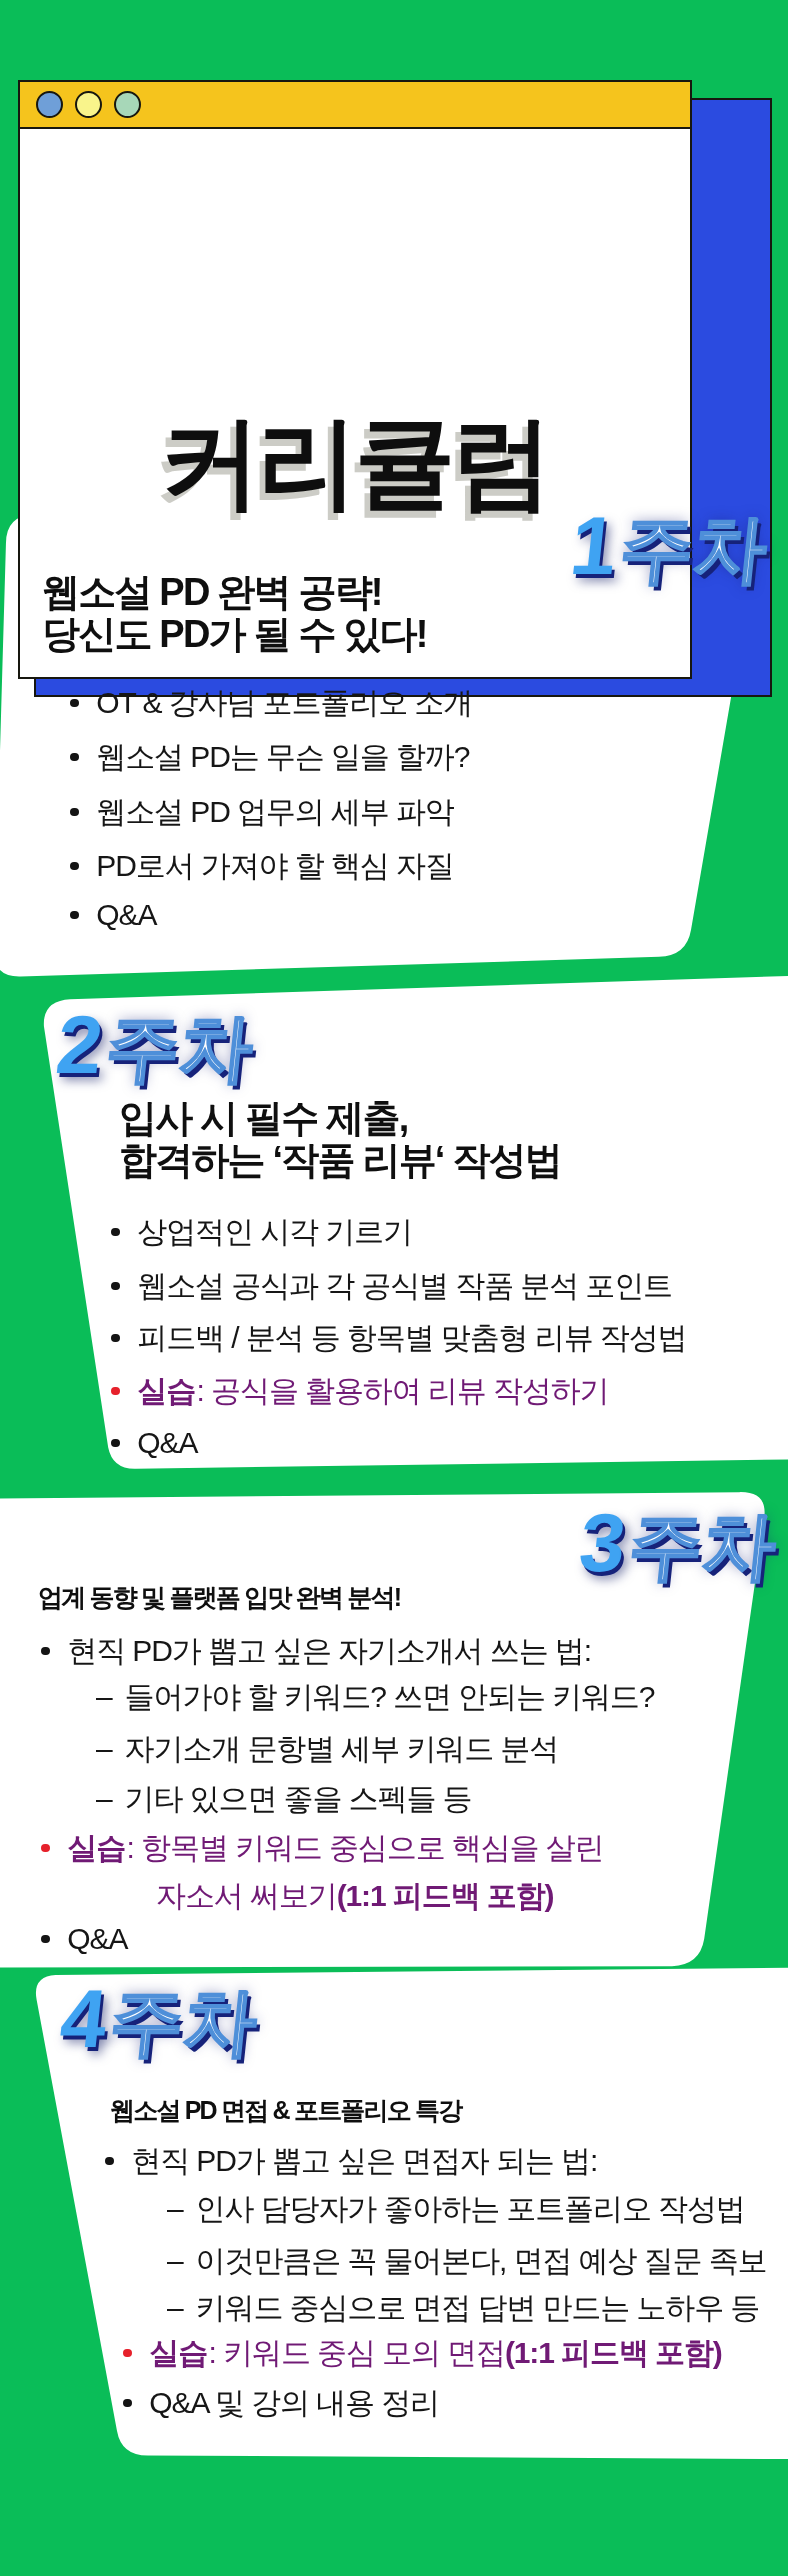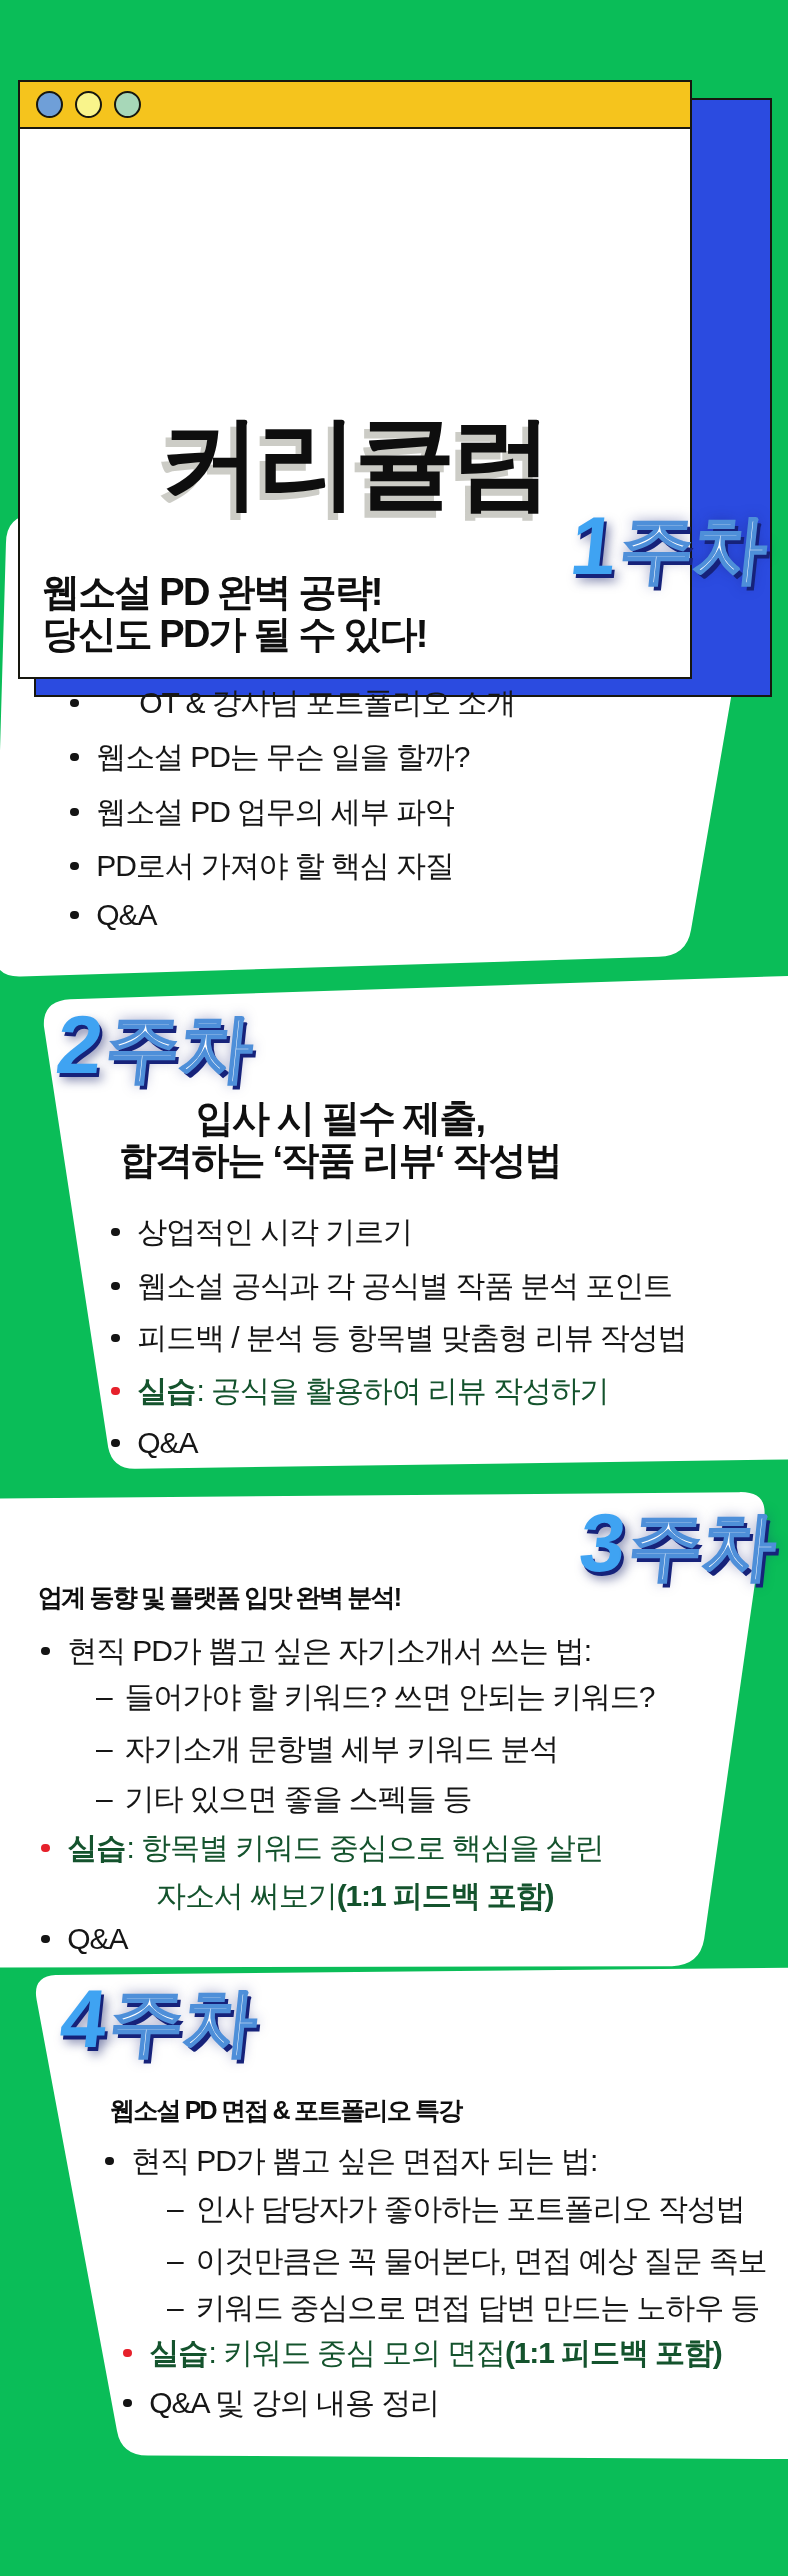--- a/index.html
+++ b/index.html
@@ -51,21 +51,21 @@
     position:absolute;font-weight:900;color:#0f0f0f;letter-spacing:-1.8px;
     font-size:38px;line-height:42px;white-space:nowrap;
   }
   .card-title.small{font-size:25px;}
   .li{
     position:absolute;display:flex;align-items:center;height:44px;
     font-size:30px;letter-spacing:-1.1px;color:#161616;white-space:nowrap;
     font-weight:500;
   }
   .li .dot{width:8.8px;height:8.8px;border-radius:50%;background:#141414;margin-right:17.5px;flex:0 0 auto;}
-  .li.red{color:#14532d;}
+  .li.red{color:#701a75;}
   .li.red .dot{background:#e6212b;}
   .li .lbl{font-weight:800;margin-right:1.5px;}
   .li .b{font-weight:800;}
   .li .dash{font-weight:400;margin-right:13px;}
 </style>
 </head>
 <body>
 
 <div class="canvas">
 
@@ -86,21 +86,21 @@
     <div class="win-title">커리큘럼</div>
   </div>
 
   <div class="badge" style="left:571px;top:505px;">
     <span class="num">1</span><span class="suf">주차</span>
   </div>
   <div class="card-title" style="left:42px;top:571px;">
     <div>웹소설 PD 완벽 공략!</div>
     <div>당신도 PD가 될 수 있다!</div>
   </div>
-  <div class="li" style="left:70px;top:681px;gap:43px;">
+  <div class="li" style="left:70px;top:681px;">
       <span class="dot"></span>
       <span>OT &amp; 강사님 포트폴리오 소개</span>
     </div>
   <div class="li" style="left:70px;top:735px;">
       <span class="dot"></span>
       <span>웹소설 PD는 무슨 일을 할까?</span>
     </div>
   <div class="li" style="left:70px;top:790px;">
       <span class="dot"></span>
       <span>웹소설 PD 업무의 세부 파악</span>
@@ -110,21 +110,21 @@
       <span>PD로서 가져야 할 핵심 자질</span>
     </div>
   <div class="li" style="left:70px;top:893px;">
       <span class="dot"></span>
       <span>Q&amp;A</span>
     </div>
 
   <div class="badge" style="left:57px;top:1004px;">
     <span class="num">2</span><span class="suf">주차</span>
   </div>
-  <div class="card-title" style="left:119px;top:1097px;text-align:center;">
+  <div class="card-title" style="left:119px;top:1097px;">
     <div>입사 시 필수 제출,</div>
     <div>합격하는 ‘작품 리뷰‘ 작성법</div>
   </div>
   <div class="li" style="left:111px;top:1264px;">
       <span class="dot"></span>
       <span>웹소설 공식과 각 공식별 작품 분석 포인트</span>
     </div>
   <div class="li" style="left:111px;top:1210px;">
       <span class="dot"></span>
       <span>상업적인 시각 기르기</span>

